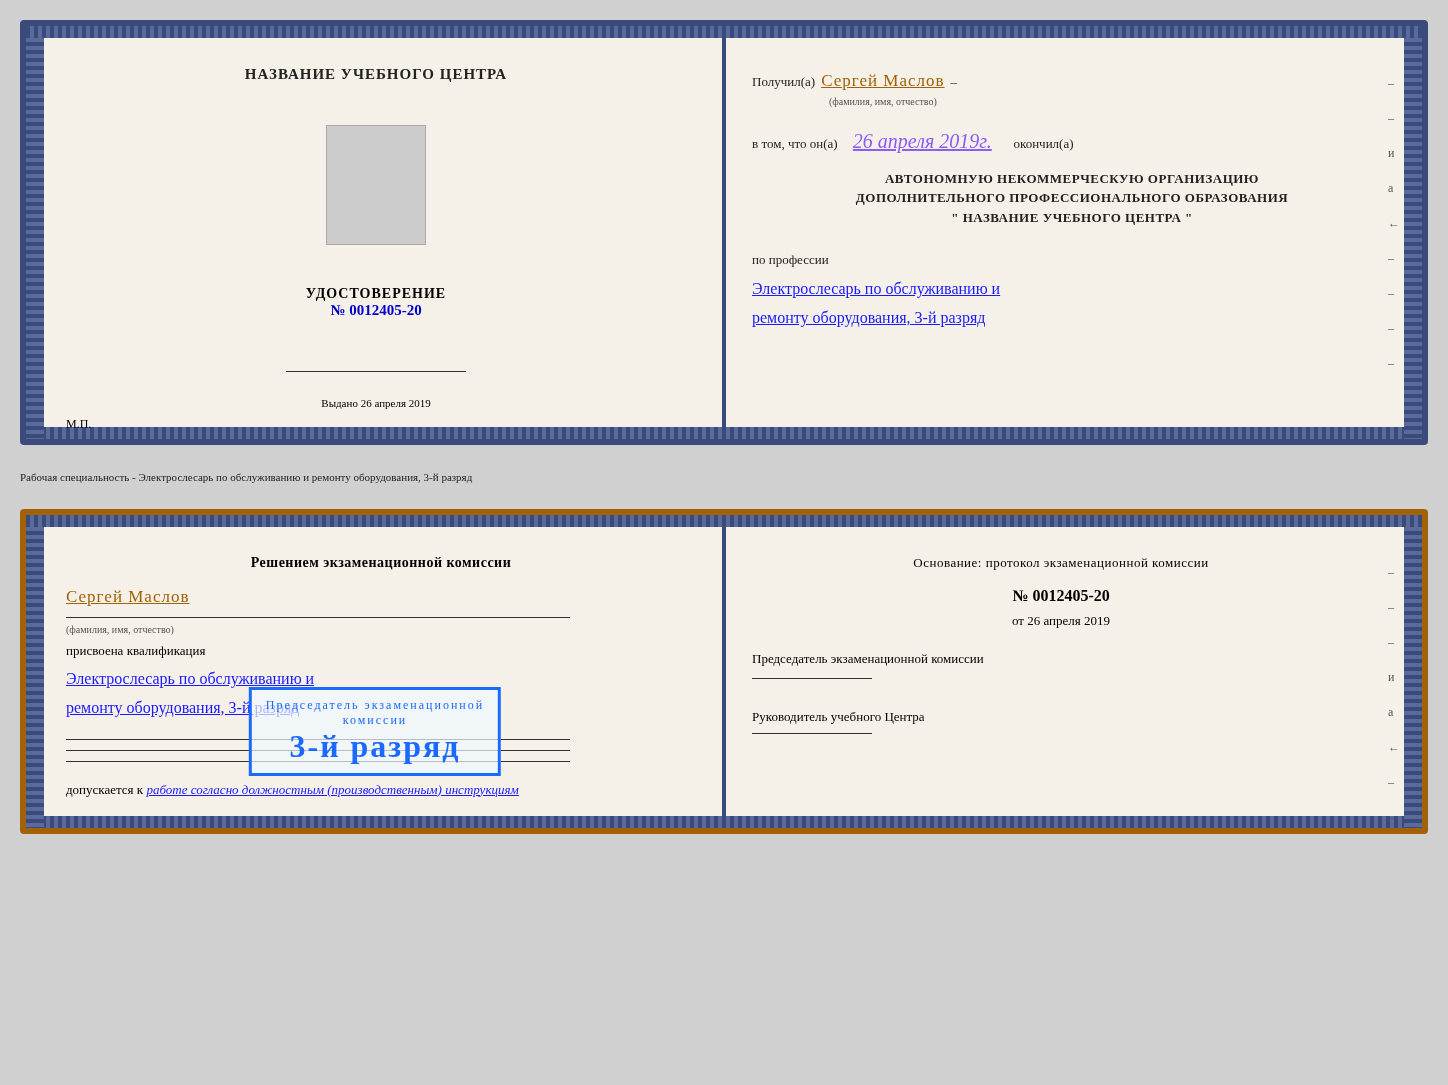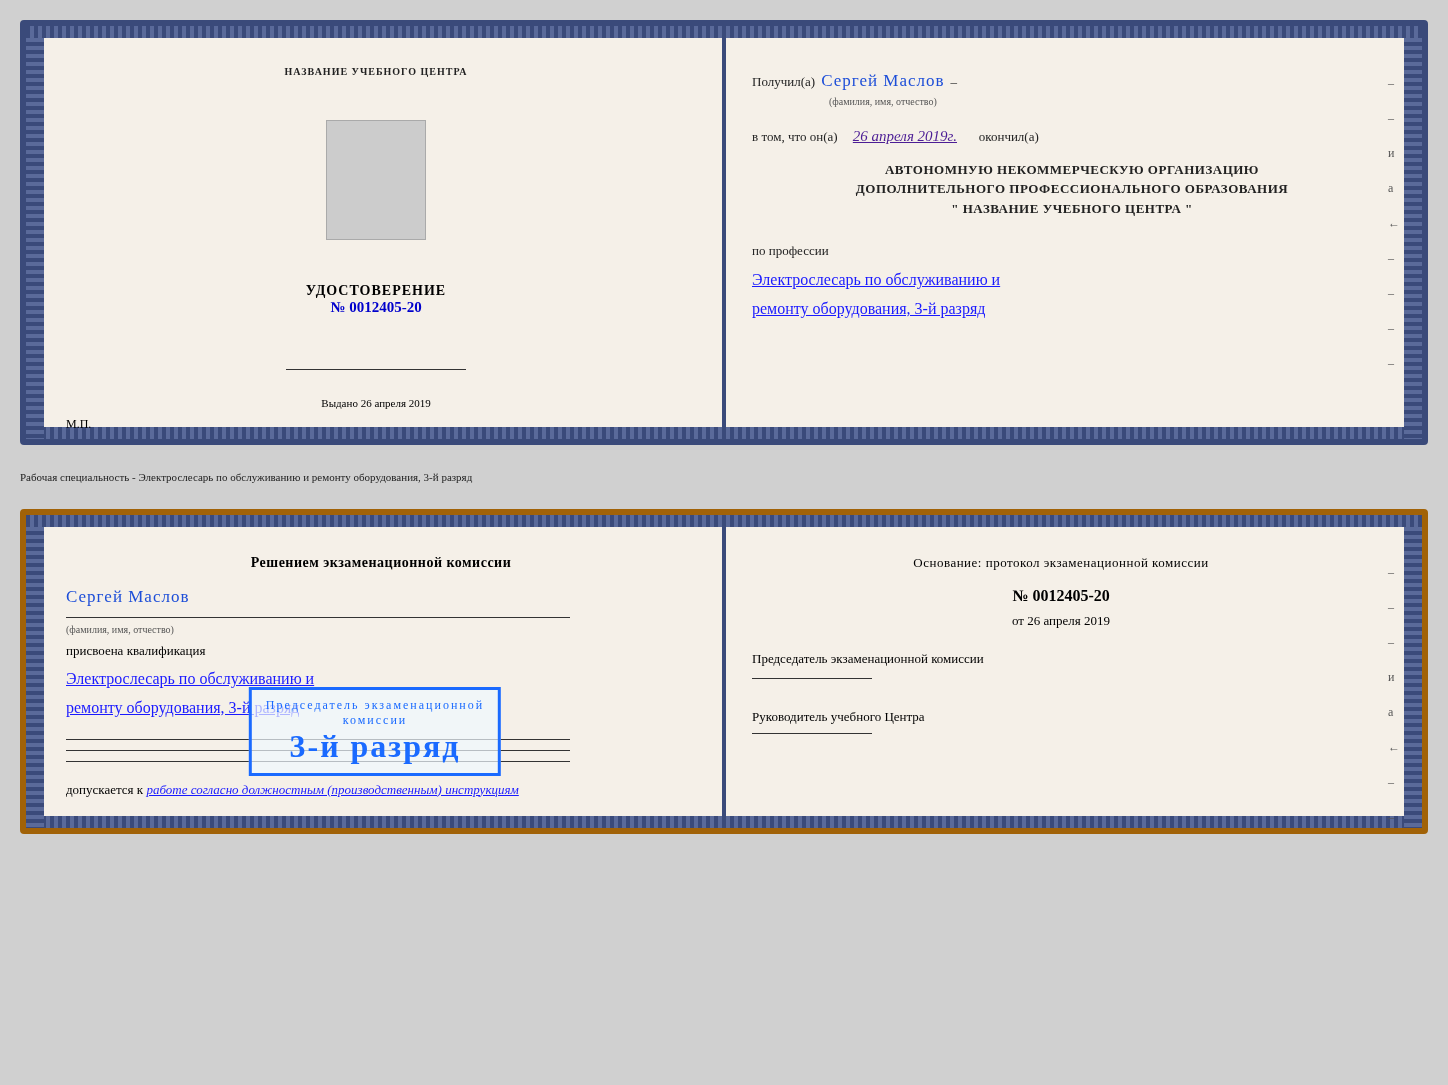--- a/index.html
+++ b/index.html
@@ -118,21 +118,21 @@
       display: flex;
       flex-direction: column;
       align-items: center;
       justify-content: space-between;
       height: 100%;
       min-height: 320px;
     }
 
     .school-name-top {
       text-align: center;
-      font-size: 10px;
+      font-size: 15px;
       letter-spacing: 1px;
       text-transform: uppercase;
       color: #222;
       margin-bottom: 10px;
       font-weight: bold;
     }
 
     .photo-placeholder {
       width: 100px;
       height: 120px;
@@ -192,43 +192,44 @@
       flex-wrap: wrap;
     }
 
     .received-label {
       font-size: 13px;
     }
 
     .handwritten-name {
       font-family: cursive;
       font-size: 17px;
-      color: #1d4ed8;
+      color: #a16207;
+      text-decoration: underline;
       letter-spacing: 1px;
     }
 
     .fio-hint {
       font-size: 10px;
       color: #555;
       text-align: center;
       display: block;
       margin-top: -4px;
     }
 
     .vtom-line {
       margin-bottom: 10px;
       display: flex;
       align-items: baseline;
       gap: 6px;
     }
 
     .handwritten-date {
       font-family: cursive;
-      font-size: 15px;
-      color: #4c1d95;
+      font-size: 20px;
+      color: #8b5cf6;
       font-style: italic;
       text-decoration: underline;
     }
 
     .org-block {
       text-align: center;
       font-size: 13px;
       font-weight: bold;
       letter-spacing: 0.5px;
       line-height: 1.5;

